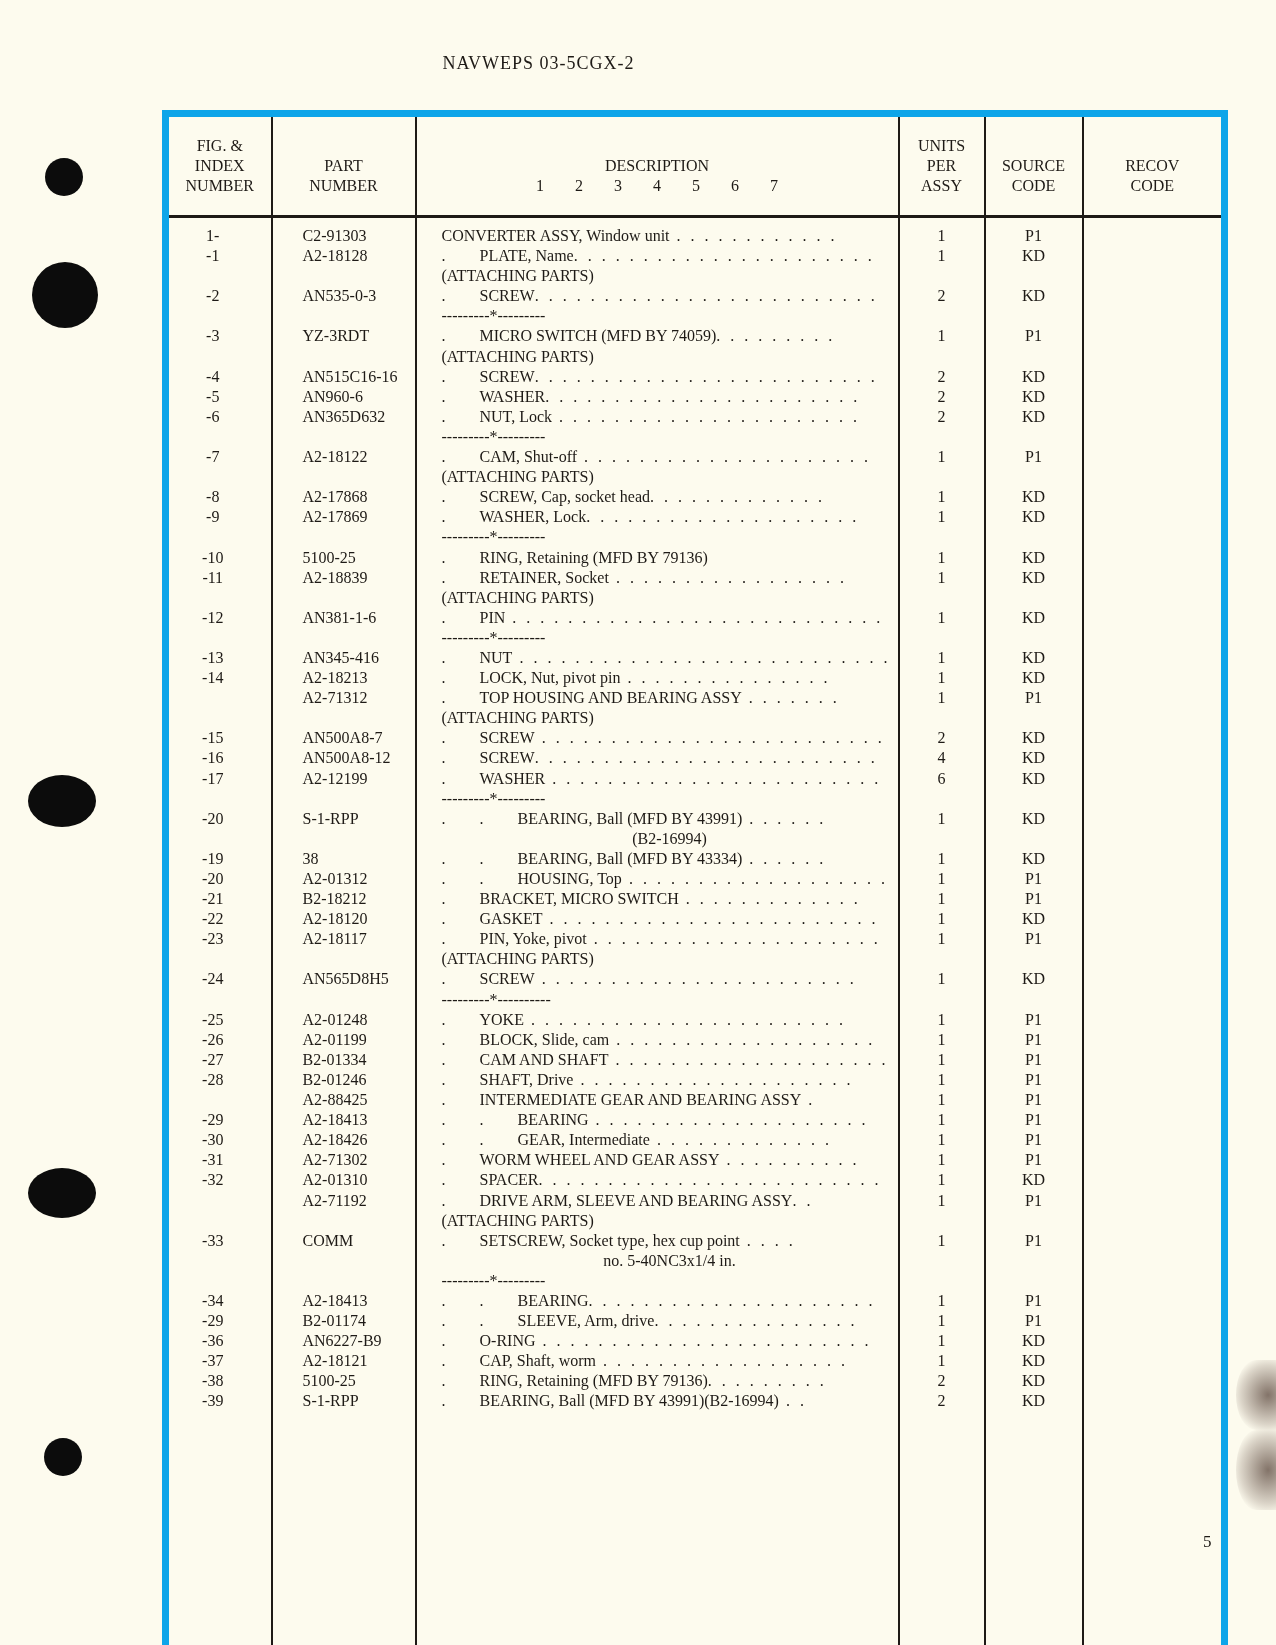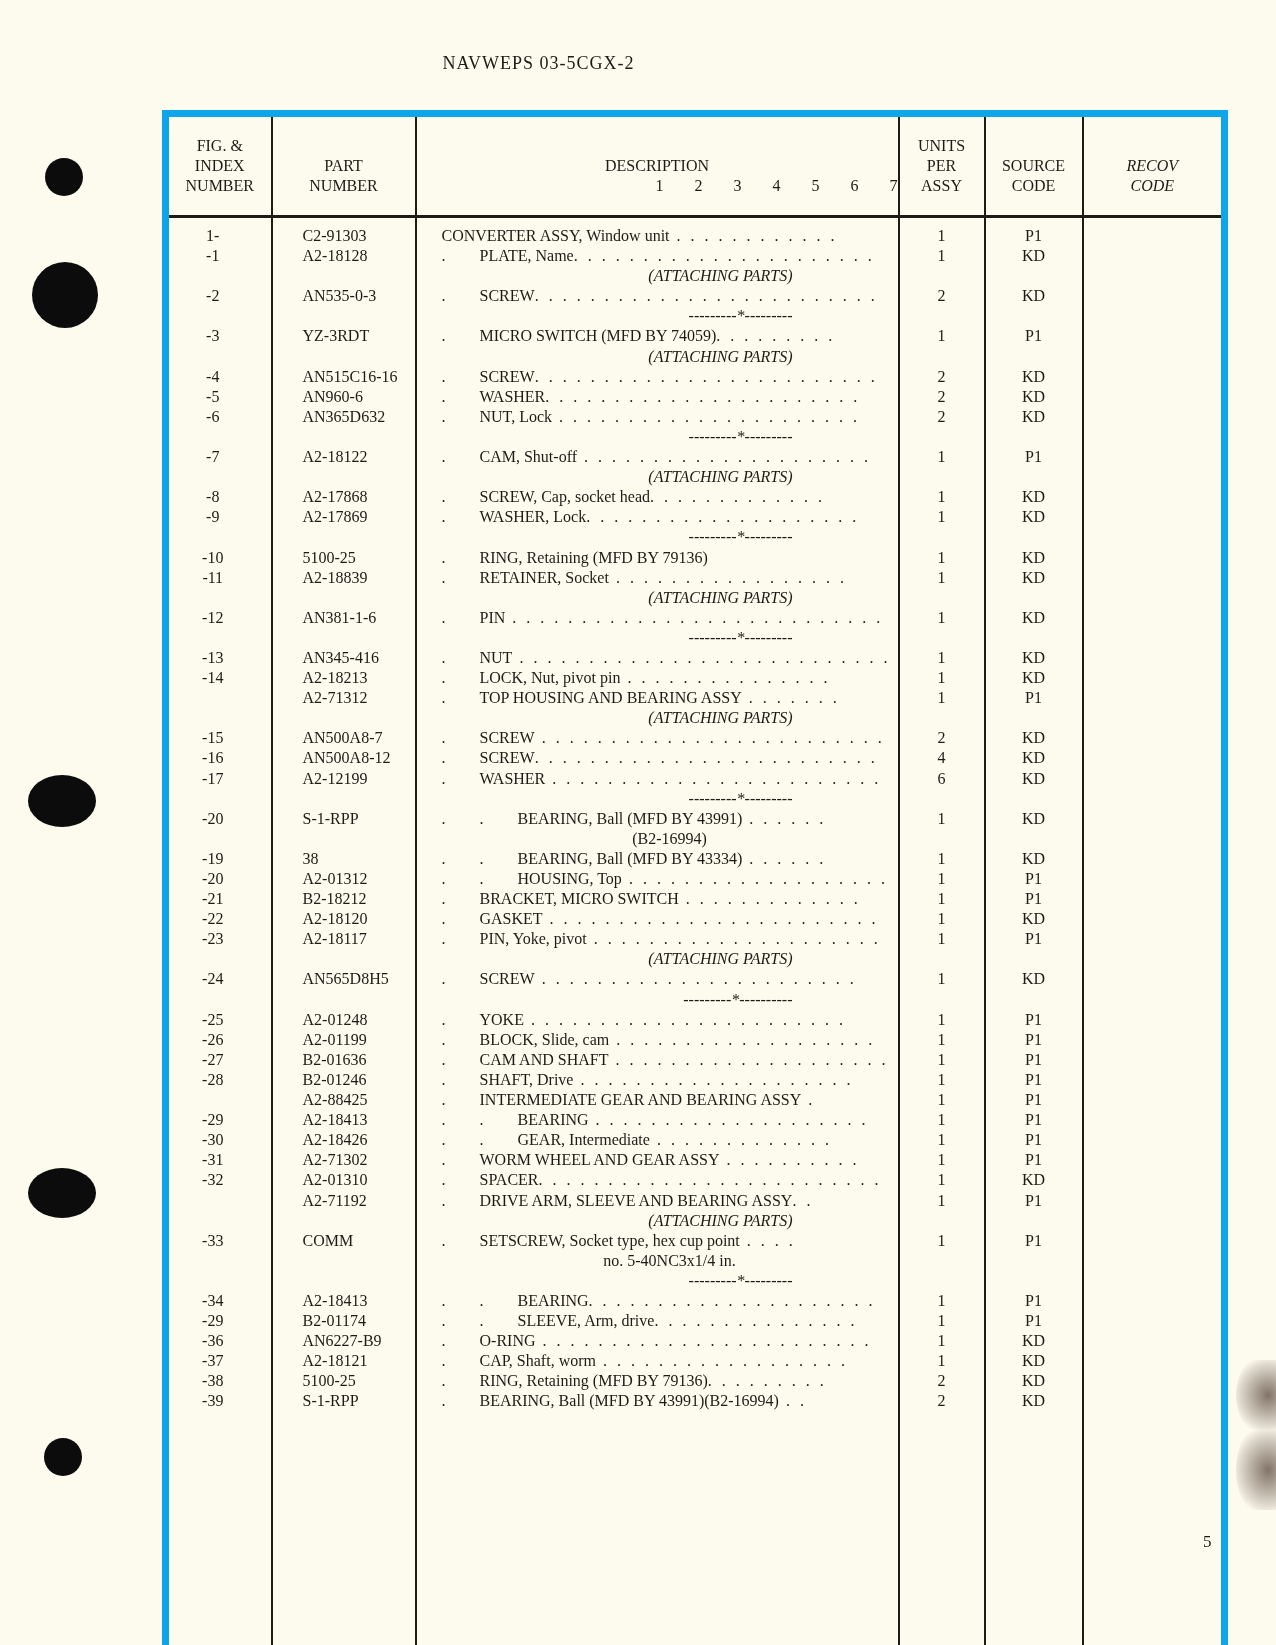--- a/index.html
+++ b/index.html
@@ -25,25 +25,25 @@
   }
   table.parts td.col {
     border-left:2px solid #1e1a16; border-right:2px solid #1e1a16;
     vertical-align:top; padding:8px 0 0 0; font-size:16px;
   }
   .line { height:20.1px; line-height:20px; white-space:nowrap; overflow:hidden; }
   .c-idx .line { text-align:center; padding-right:14px; }
   .c-part .line { padding-left:30px; }
   .c-desc .line { padding-left:17px; position:relative;margin-left:8px; }
   .c-units .line, .c-src .line { text-align:center; }
-  .desc-head-nums { display:block; text-align:right; word-spacing:0; }
+  .desc-head-nums { display:block; text-align:center; word-spacing:0; }
   .desc-head-nums span { display:inline-block; width:39px; }
   .dot { display:inline-block; width:38px; }
   .lvl2 { display:inline-block; width:38px; }
-  .center { display:block; text-align:right; padding-right:105px;font-style:italic; }
+  .center { display:block; text-align:left; padding-right:64px; }
   .center-sub { display:block; text-align:center; }
   .leader { letter-spacing:3px; }
 </style>
 </head>
 <body>
 
 <div class="hole" style="left:45px;top:158px;width:38px;height:38px;"></div>
 <div class="hole" style="left:32px;top:262px;width:66px;height:66px;"></div>
 <div class="hole" style="left:28px;top:775px;width:68px;height:52px;"></div>
 <div class="hole" style="left:28px;top:1168px;width:68px;height:50px;"></div>
@@ -81,21 +81,21 @@
       </th>
       <th>
         <div>UNITS</div>
         <div>PER</div>
         <div>ASSY</div>
       </th>
       <th style="padding-top:20px;">
         <div>SOURCE</div>
         <div>CODE</div>
       </th>
-      <th style="padding-top:20px;font-style:italic;">
+      <th style="padding-top:20px;">
         <div>RECOV</div>
         <div>CODE</div>
       </th>
     </tr>
   </thead>
   <tbody>
     <tr>
       <td class="col c-idx" id="col-idx">
           <div class="line">1-</div>
           <div class="line">-1</div>
@@ -192,21 +192,21 @@
           <div class="line">38</div>
           <div class="line">A2-01312</div>
           <div class="line">B2-18212</div>
           <div class="line">A2-18120</div>
           <div class="line">A2-18117</div>
           <div class="line"></div>
           <div class="line">AN565D8H5</div>
           <div class="line"></div>
           <div class="line">A2-01248</div>
           <div class="line">A2-01199</div>
-          <div class="line">B2-01636</div>
+          <div class="line">B2-01334</div>
           <div class="line">B2-01246</div>
           <div class="line">A2-88425</div>
           <div class="line">A2-18413</div>
           <div class="line">A2-18426</div>
           <div class="line">A2-71302</div>
           <div class="line">A2-01310</div>
           <div class="line">A2-71192</div>
           <div class="line"></div>
           <div class="line">COMM</div>
           <div class="line"></div>

